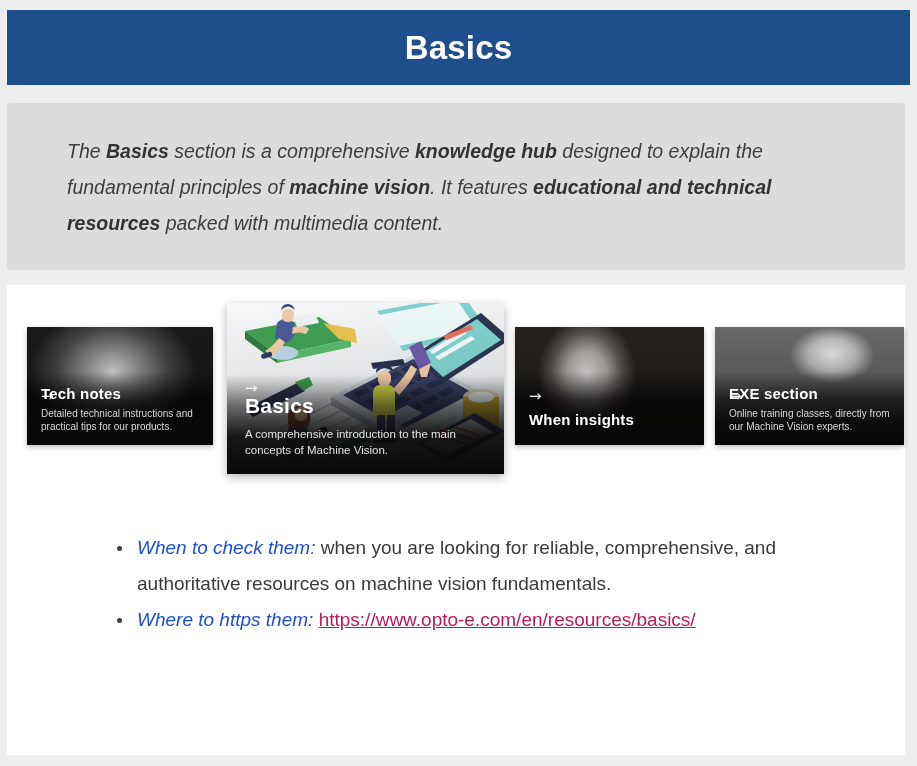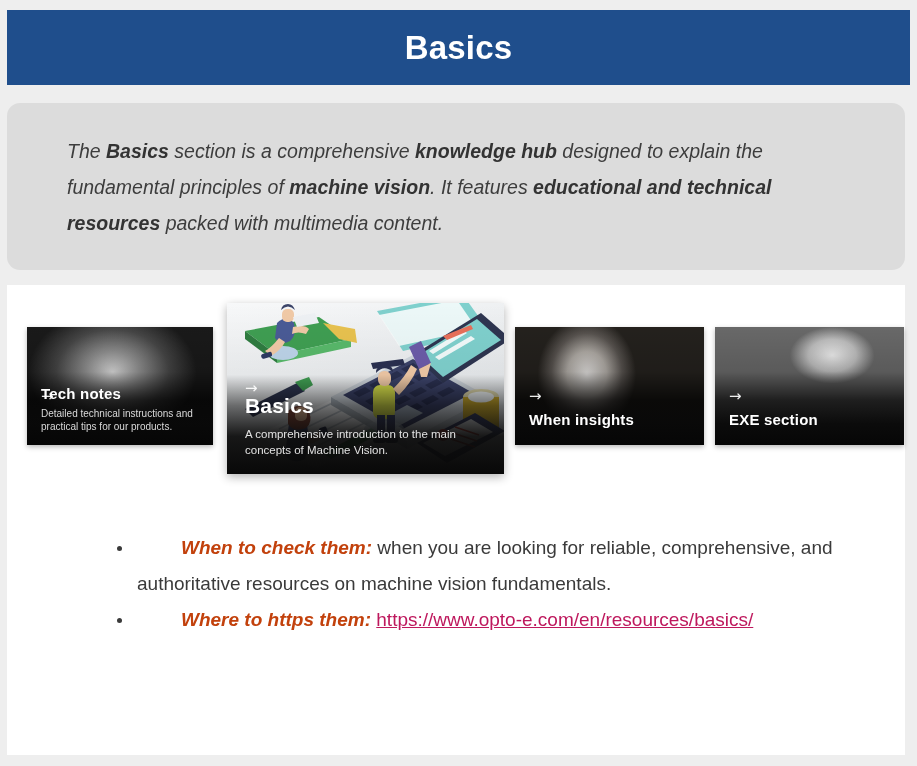--- a/index.html
+++ b/index.html
@@ -37,21 +37,21 @@
   }
 
   
   .intro-callout {
     position: absolute;
     left: 7px;
     top: 103px;
     width: 898px;
     height: 167px;
     background: #dcdcdc;
-    border-radius: 13px;
+    border-radius: 4px;
     box-sizing: border-box;
   }
   .intro-text {
     position: absolute;
     left: 60px;
     top: 30px;
     right: 52px;
     font-size: 19.5px;
     font-style: italic;
     color: #3d3d3d;
@@ -197,24 +197,23 @@
     content: "";
     position: absolute;
     left: 6px;
     top: 16px;
     width: 5px;
     height: 5px;
     border-radius: 50%;
     background: #3a3a3a;
   }
   .bullet-lead {
-    font-weight: bold;
+    font-weight: normal;
     font-style: italic;
-    color: #c2410c;
-    margin-left: 44px;
+    color: #1d4ed8;
   }
   .bullet-link {
     color: #be185d;
     text-decoration: underline;
   }
 </style>
 </head>
 <body>
 
 <div class="header-banner">
@@ -366,20 +365,21 @@
         <div class="card-title">When insights</div>
       </div>
     </div>
 
     <div class="card" id="card-exe-training">
       <div class="card-photo photo-exe"></div>
       <div class="card-scrim"></div>
       <div class="card-arrow">→</div>
       <div class="card-body">
         <div class="card-title">EXE section</div>
+        <div class="card-desc">Online training classes, directly from our Machine Vision experts.</div>
       </div>
     </div>
 
   </div>
 
   <ul class="bullet-list">
     <li class="bullet-item">
       <span class="bullet-lead">When to check them:</span><span> when you are looking for reliable, comprehensive, and authoritative resources on machine vision fundamentals.</span>
     </li>
     <li class="bullet-item">

